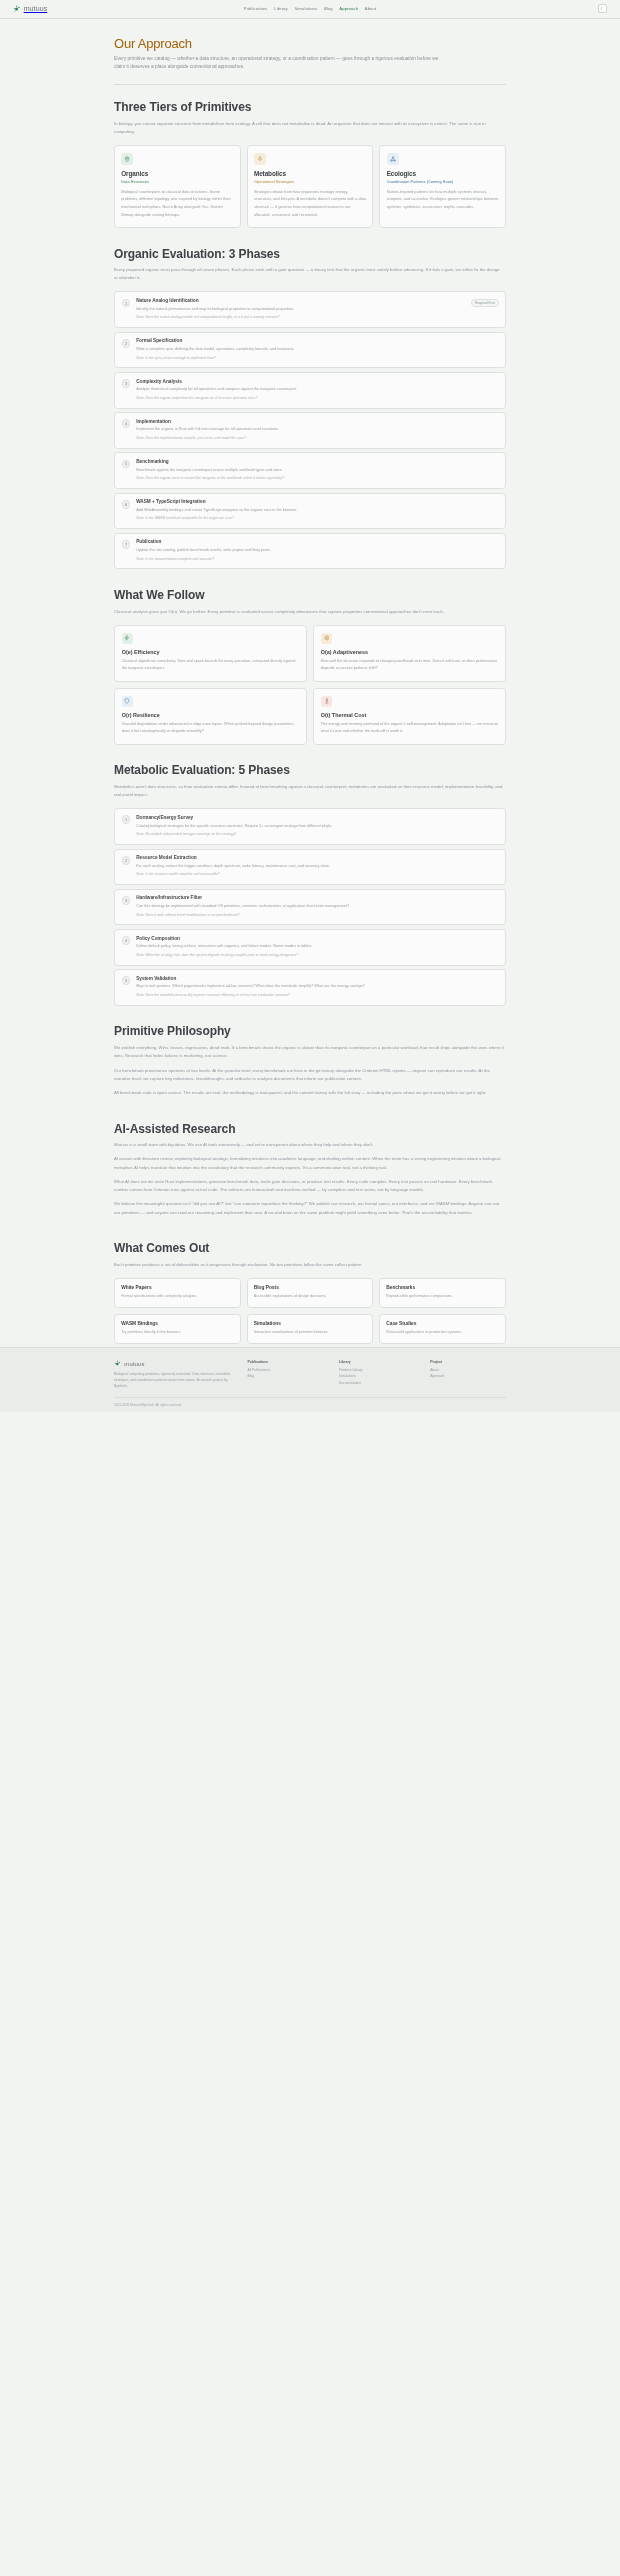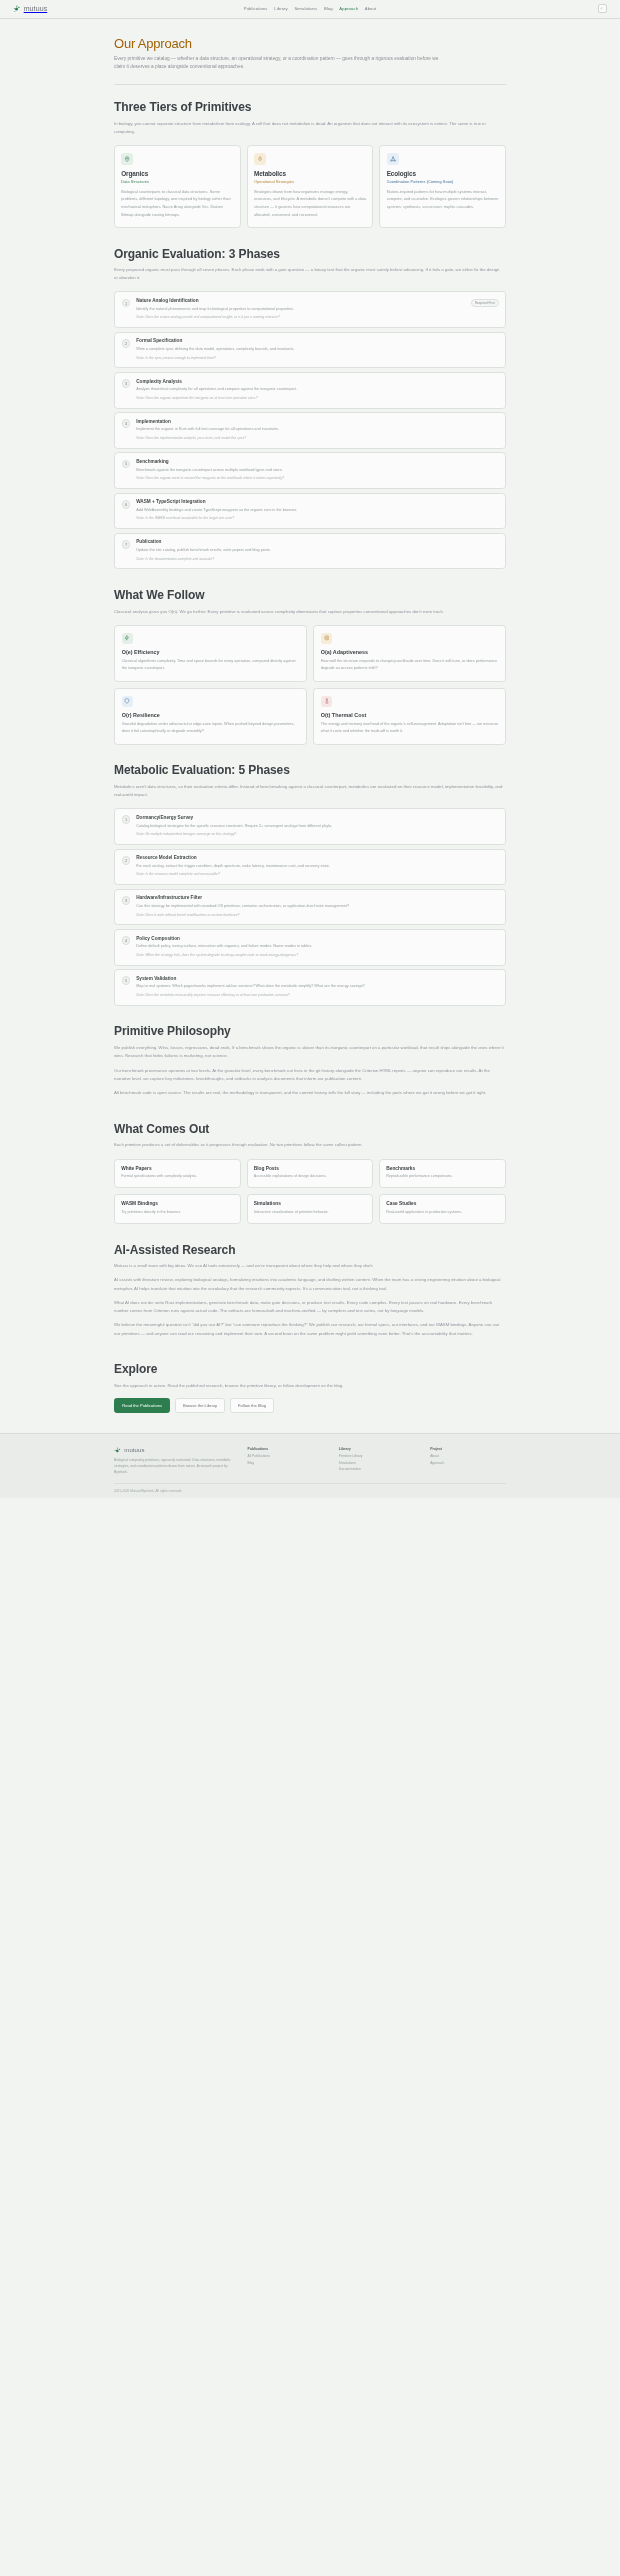--- a/index.html
+++ b/index.html
@@ -567,69 +567,60 @@
     </div>
   </section>
 
   <section class="block prose">
     <h2 class="section-title">Primitive Philosophy</h2>
     <p>We publish everything. Wins, losses, regressions, dead ends. If a benchmark shows the organic is slower than its inorganic counterpart on a particular workload, that result ships alongside the ones where it wins. Research that hides failures is marketing, not science.</p>
     <p>Our benchmark provenance operates at two levels. At the granular level, every benchmark run lives in the git history alongside the Criterion HTML reports — anyone can reproduce our results. At the narrative level, we capture key milestones, breakthroughs, and setbacks in analysis documents that inform our publication content.</p>
     <p>All benchmark code is open source. The results are real, the methodology is transparent, and the commit history tells the full story — including the parts where we got it wrong before we got it right.</p>
   </section>
 
-  <section class="block">
-    <h2 class="section-title">What Comes Out</h2>
-    <p class="section-intro">Each primitive produces a set of deliverables as it progresses through evaluation. No two primitives follow the same collect pattern.</p>
-
-    <div class="out-grid">
-      <div class="out-card">
-        <div class="out-title">White Papers</div>
-        <div class="out-desc">Formal specifications with complexity analysis.</div>
-      </div>
-      <div class="out-card">
-        <div class="out-title">Blog Posts</div>
-        <div class="out-desc">Accessible explanations of design decisions.</div>
-      </div>
-      <div class="out-card">
-        <div class="out-title">Benchmarks</div>
-        <div class="out-desc">Reproducible performance comparisons.</div>
-      </div>
-      <div class="out-card">
-        <div class="out-title">WASM Bindings</div>
-        <div class="out-desc">Try primitives directly in the browser.</div>
-      </div>
-      <div class="out-card">
-        <div class="out-title">Simulations</div>
-        <div class="out-desc">Interactive visualizations of primitive behavior.</div>
-      </div>
-      <div class="out-card">
-        <div class="out-title">Case Studies</div>
-        <div class="out-desc">Real-world applications in production systems.</div>
-      </div>
-    </div>
-  </section>
-
   <section class="block prose">
     <h2 class="section-title">AI-Assisted Research</h2>
     <p>Mutuus is a small team with big ideas. We use AI tools extensively — and we're transparent about where they help and where they don't.</p>
     <p>AI assists with literature review, exploring biological analogs, formalizing intuitions into academic language, and drafting written content. When the team has a strong engineering intuition about a biological metaphor, AI helps translate that intuition into the vocabulary that the research community expects. It's a communication tool, not a thinking tool.</p>
     <p>What AI does not do: write Rust implementations, generate benchmark data, make gate decisions, or produce test results. Every code compiles. Every test passes on real hardware. Every benchmark number comes from Criterion runs against actual code. The artifacts are human-built and machine-verified — by compilers and test suites, not by language models.</p>
     <p>We believe the meaningful question isn't "did you use AI?" but "can someone reproduce the thinking?" We publish our research, our formal specs, our interfaces, and our WASM bindings. Anyone can use our primitives — and anyone can read our reasoning and implement their own. A second brain on the same problem might yield something even better. That's the accountability that matters.</p>
   </section>
 
   <section class="block">
-    <h2 class="section-title">Explore</h2>
-    <p class="explore-p">See the approach in action. Read the published research, browse the primitive library, or follow development on the blog.</p>
-    <div class="btn-row">
-      <a class="btn primary" href="#">Read the Publications</a>
-      <a class="btn" href="#">Browse the Library</a>
-      <a class="btn" href="#">Follow the Blog</a>
-    </div>
-  </section>
+    <h2 class="section-title">What Comes Out</h2>
+    <p class="section-intro">Each primitive produces a set of deliverables as it progresses through evaluation. No two primitives follow the same collect pattern.</p>
+
+    <div class="out-grid">
+      <div class="out-card">
+        <div class="out-title">White Papers</div>
+        <div class="out-desc">Formal specifications with complexity analysis.</div>
+      </div>
+      <div class="out-card">
+        <div class="out-title">Blog Posts</div>
+        <div class="out-desc">Accessible explanations of design decisions.</div>
+      </div>
+      <div class="out-card">
+        <div class="out-title">Benchmarks</div>
+        <div class="out-desc">Reproducible performance comparisons.</div>
+      </div>
+      <div class="out-card">
+        <div class="out-title">WASM Bindings</div>
+        <div class="out-desc">Try primitives directly in the browser.</div>
+      </div>
+      <div class="out-card">
+        <div class="out-title">Simulations</div>
+        <div class="out-desc">Interactive visualizations of primitive behavior.</div>
+      </div>
+      <div class="out-card">
+        <div class="out-title">Case Studies</div>
+        <div class="out-desc">Real-world applications in production systems.</div>
+      </div>
+    </div>
+  </section>
+
 
 </div>
 
 <footer class="site-footer">
   <div class="footer-inner">
     <div class="footer-brand">
       <div class="brand">
         <span class="brand-mark">
           <svg viewBox="0 0 24 24" width="7.2" height="7.2">
             <circle cx="11" cy="13" r="4.2" fill="#2e7d4f"></circle>

